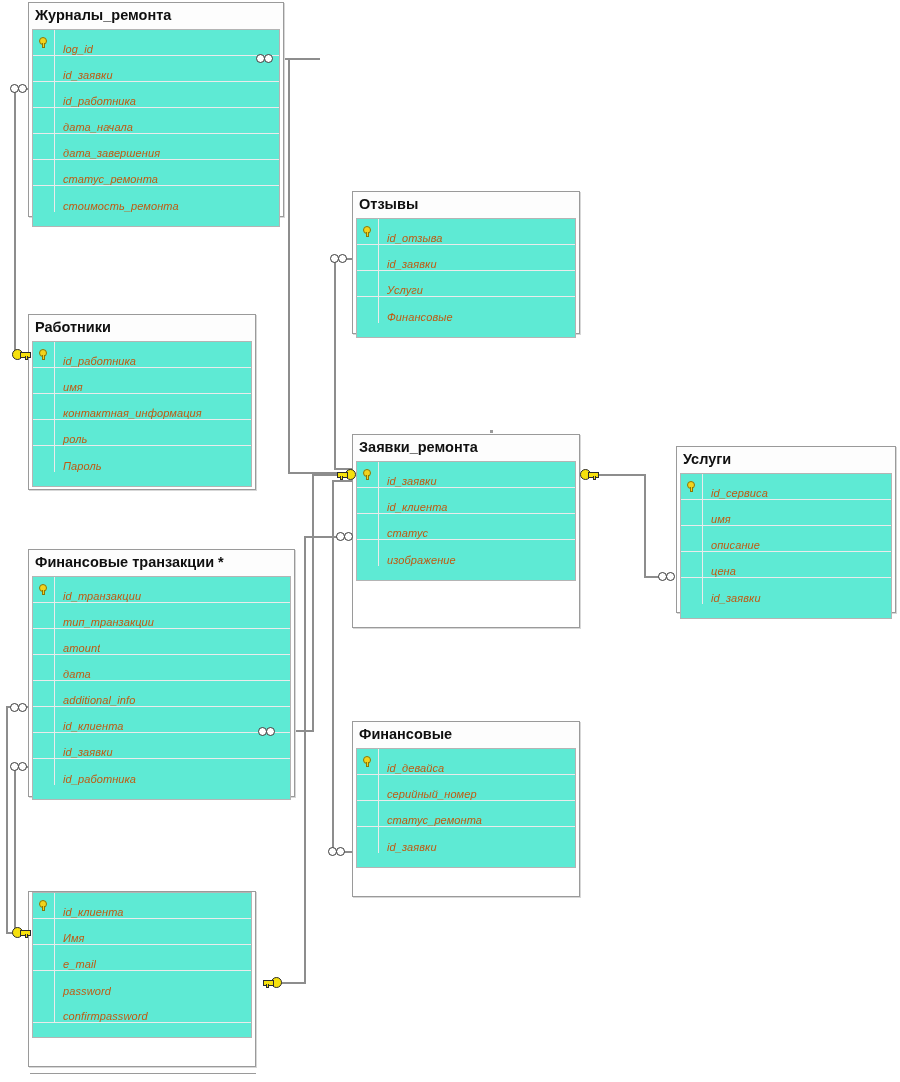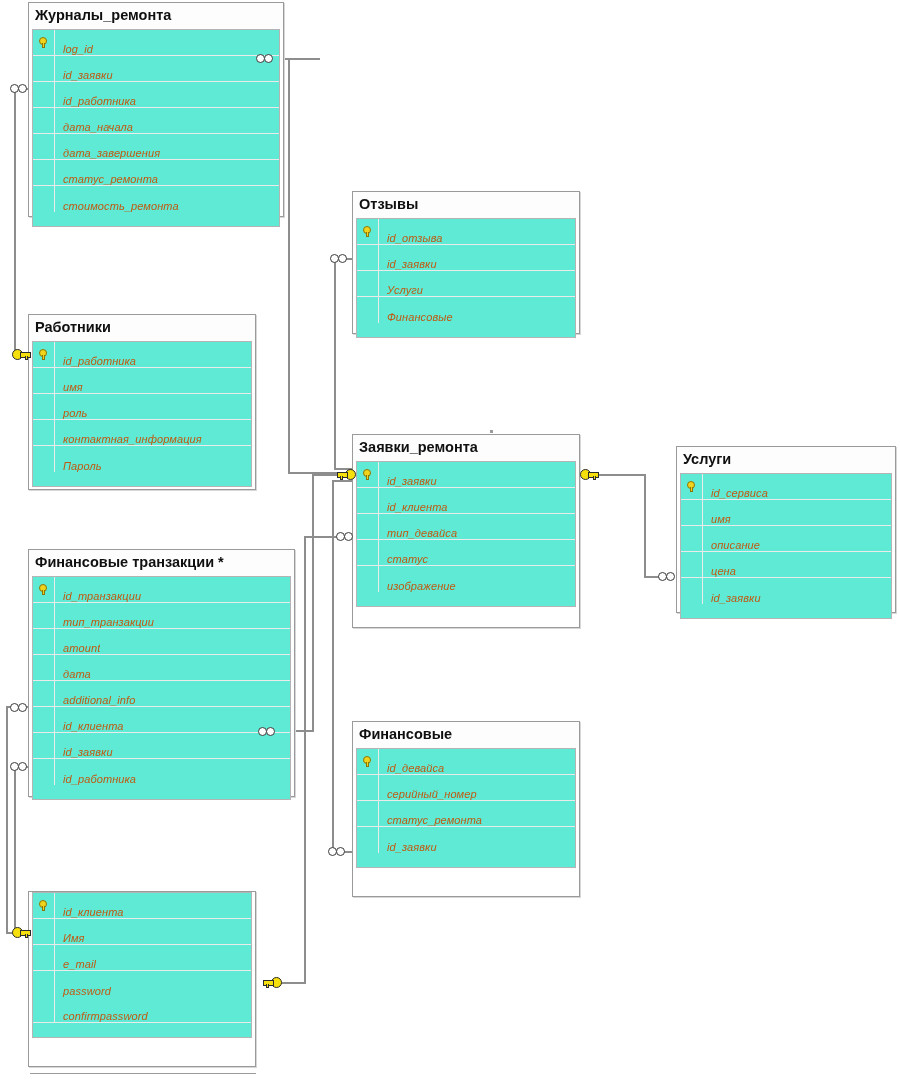--- a/index.html
+++ b/index.html
@@ -346,25 +346,25 @@
               </span>
             </div>
             <div class="attr-label">id_работника</div>
           </div>
           <div class="attr-row">
             <div class="attr-gutter"></div>
             <div class="attr-label">имя</div>
           </div>
           <div class="attr-row">
             <div class="attr-gutter"></div>
+            <div class="attr-label">контактная_информация</div>
+          </div>
+          <div class="attr-row">
+            <div class="attr-gutter"></div>
             <div class="attr-label">роль</div>
-          </div>
-          <div class="attr-row">
-            <div class="attr-gutter"></div>
-            <div class="attr-label">контактная_информация</div>
           </div>
           <div class="attr-row last">
             <div class="attr-gutter"></div>
             <div class="attr-label">Пароль</div>
           </div>
           <div class="attr-row filler"></div>
         </div>
       </div>
       <div class="entity" style="left: 28px; top: 549px; width: 267px; height: 248px;">
         <div class="entity-title">Финансовые транзакции *</div>
@@ -477,24 +477,20 @@
               </span>
             </div>
             <div class="attr-label">id_заявки</div>
           </div>
           <div class="attr-row">
             <div class="attr-gutter"></div>
             <div class="attr-label">id_клиента</div>
           </div>
           <div class="attr-row">
             <div class="attr-gutter"></div>
-            <div class="attr-label">тип_девайса</div>
-          </div>
-          <div class="attr-row">
-            <div class="attr-gutter"></div>
             <div class="attr-label">статус</div>
           </div>
           <div class="attr-row last">
             <div class="attr-gutter"></div>
             <div class="attr-label">изображение</div>
           </div>
           <div class="attr-row filler"></div>
         </div>
       </div>
       <div class="entity" style="left: 352px; top: 721px; width: 228px; height: 176px;">

